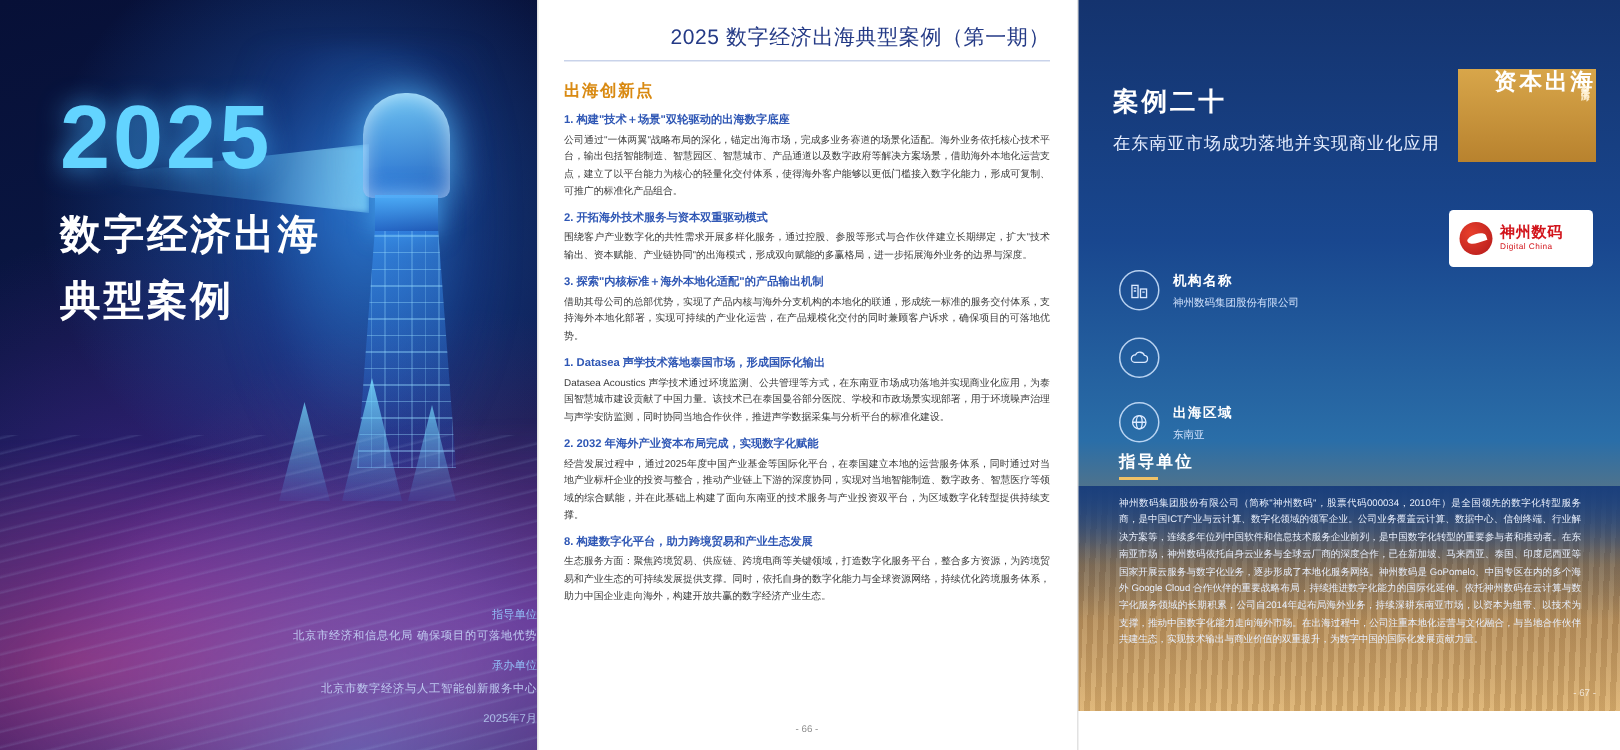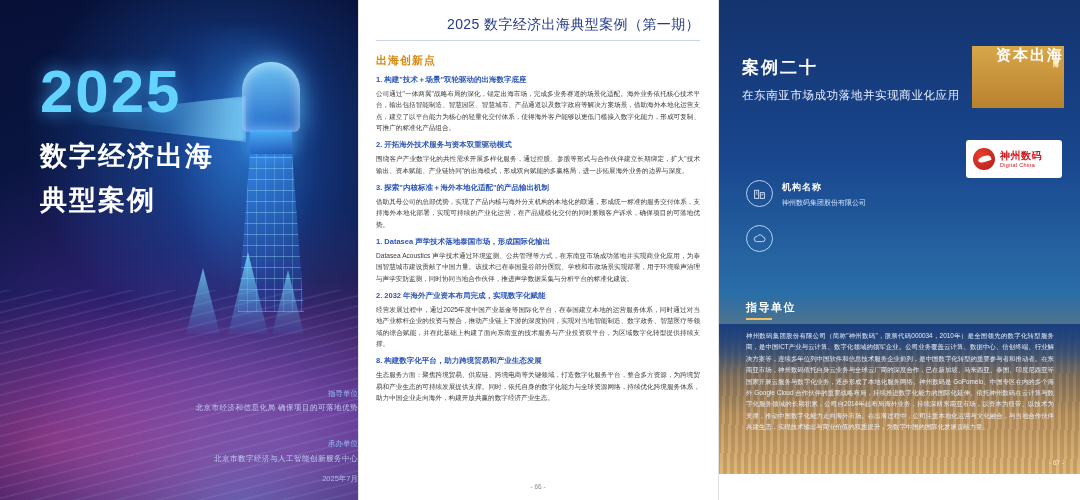--- a/index.html
+++ b/index.html
@@ -400,21 +400,21 @@
 
     <div class="cover-texts">
       <div class="cover-year">2025</div>
       <div class="cover-title1">数字经济出海</div>
       <div class="cover-title2">典型案例</div>
     </div>
 
     <div class="cover-footer">
       <div class="lbl">指导单位</div>
       <div class="orgs">北京市经济和信息化局    确保项目的可落地优势</div>
-      <div class="lbl" style="margin-top:22px">承办单位</div>
+      <div class="lbl" style="margin-top:6px">承办单位</div>
       <div class="orgs">北京市数字经济与人工智能创新服务中心</div>
       <div class="cover-date">2025年7月</div>
     </div>
   </div>
 
   <div class="textpage">
     <div class="tp-header">2025 数字经济出海典型案例（第一期）</div>
     <div class="tp-body">
       <div class="sec-title first">出海创新点</div>
 
@@ -480,20 +480,33 @@
       </div>
 
       <div class="info-item">
         <span class="info-ico">
           <svg width="14" height="13" viewBox="0 0 18 14" fill="none" stroke="#dbe9ff" stroke-width="1.1">
             <path d="M4.5 11h8a3 3 0 0 0 .3-5.98A4.2 4.2 0 0 0 5.1 4.6 3.2 3.2 0 0 0 4.5 11z"></path>
           </svg>
         </span>
       </div>
 
+      <div class="info-item">
+        <span class="info-ico">
+          <svg width="13" height="13" viewBox="0 0 16 16" fill="none" stroke="#dbe9ff" stroke-width="1.1">
+            <circle cx="8" cy="8" r="5.5"></circle>
+            <ellipse cx="8" cy="8" rx="2.4" ry="5.5"></ellipse>
+            <line x1="2.6" y1="8" x2="13.4" y2="8"></line>
+          </svg>
+        </span>
+        <span class="info-txt">
+          <span class="info-label" style="display:block">出海区域</span>
+          <span class="info-value" style="display:block">东南亚</span>
+        </span>
+      </div>
     </div>
 
     <div class="bg-title">指导单位</div>
     <div class="bg-underline"></div>
     <div class="bg-body">神州数码集团股份有限公司（简称"神州数码"，股票代码000034，2010年）是全国领先的数字化转型服务商，是中国ICT产业与云计算、数字化领域的领军企业。公司业务覆盖云计算、数据中心、信创终端、行业解决方案等，连续多年位列中国软件和信息技术服务企业前列，是中国数字化转型的重要参与者和推动者。在东南亚市场，神州数码依托自身云业务与全球云厂商的深度合作，已在新加坡、马来西亚、泰国、印度尼西亚等国家开展云服务与数字化业务，逐步形成了本地化服务网络。神州数码是 GoPomelo、中国专区在内的多个海外 Google Cloud 合作伙伴的重要战略布局，持续推进数字化能力的国际化延伸。依托神州数码在云计算与数字化服务领域的长期积累，公司自2014年起布局海外业务，持续深耕东南亚市场，以资本为纽带、以技术为支撑，推动中国数字化能力走向海外市场。在出海过程中，公司注重本地化运营与文化融合，与当地合作伙伴共建生态，实现技术输出与商业价值的双重提升，为数字中国的国际化发展贡献力量。</div>
 
     <div class="case-pageno">- 67 -</div>
   </div>
 
   <div class="divider-l"></div>

